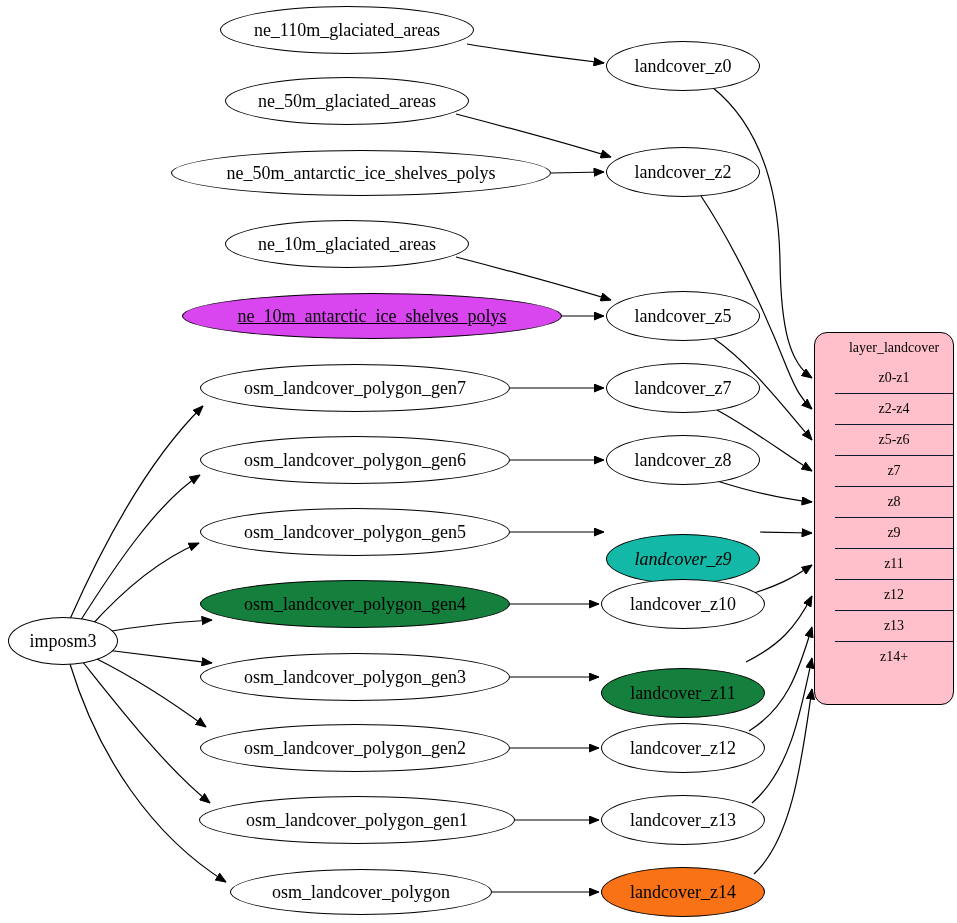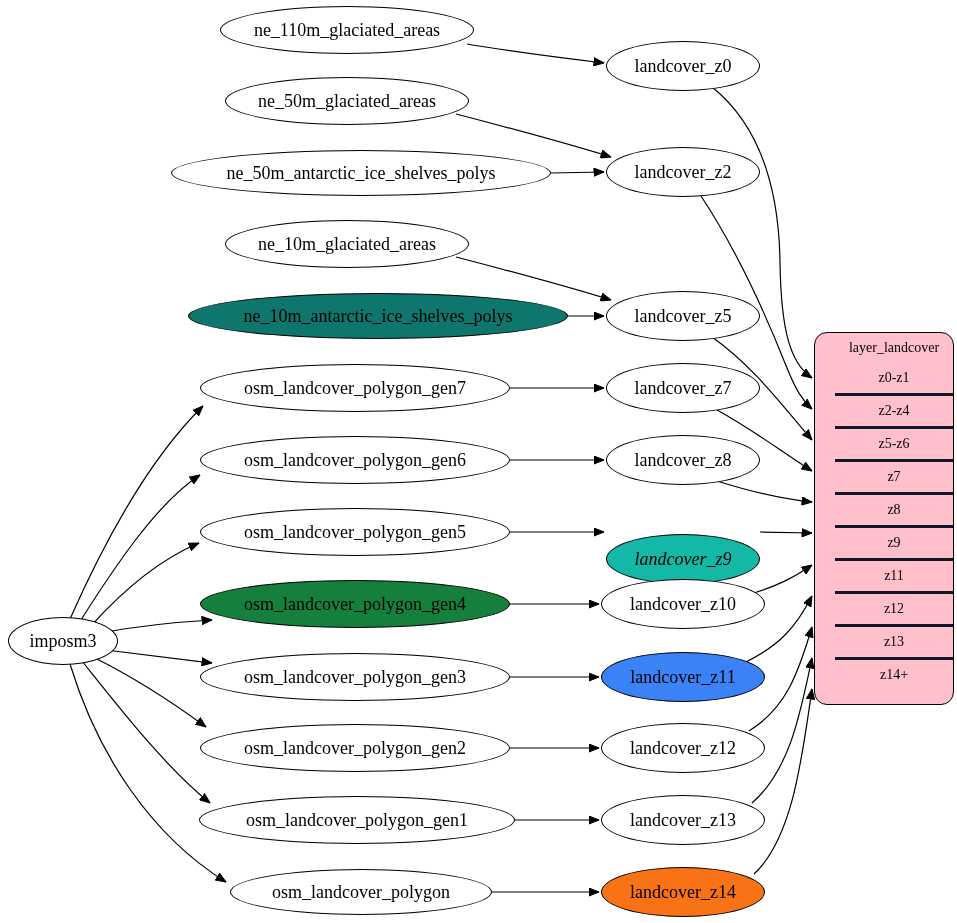--- a/index.html
+++ b/index.html
@@ -6,21 +6,21 @@
   body{font-family:"Liberation Serif","DejaVu Serif",serif;color:#000;}
   .canvas{position:relative;width:957px;height:923px;background:#ffffff;overflow:hidden;}
   .edges{position:absolute;left:0;top:0;width:957px;height:923px;}
   .edge{fill:none;stroke:#000;stroke-width:1.2px;}
   .node{position:absolute;box-sizing:border-box;border:1px solid #000;border-radius:50%;
         background:#fff;display:flex;align-items:center;justify-content:center;
         font-size:18px;white-space:nowrap;z-index:2;}
   .record{position:absolute;left:814px;top:332px;width:140px;height:373px;box-sizing:border-box;
           background:#ffc0cb;border:1px solid #000;border-radius:13px;overflow:hidden;z-index:2;padding-left:20px;}
   .record-cell{height:30px;line-height:30px;text-align:center;font-size:14px;}
-  .record-cell + .record-cell{border-top:3px solid #0f172a;}
+  .record-cell + .record-cell{border-top:1px solid #0f172a;}
 </style>
 </head>
 <body>
 
 <div class="canvas">
   <svg class="edges" id="edges-svg" viewBox="0 0 957 923" xmlns="http://www.w3.org/2000/svg">
     <defs>
       <marker id="arrow" markerUnits="userSpaceOnUse" markerWidth="11" markerHeight="9" viewBox="0 0 11 9" refX="10.5" refY="4.5" orient="auto">
         <path d="M0.5,0.5 L10.5,4.5 L0.5,8.5 z" fill="#000" stroke="#000"></path>
       </marker>
@@ -58,37 +58,37 @@
       <path d="M752,803 C789,771 800,716 812,658" class="edge" stroke="#000000" marker-end="url(#arrow)"></path>
       <path d="M754,874 C793,838 802,757 812,689" class="edge" stroke="#000000" marker-end="url(#arrow)"></path>
     </svg>
 
   <div id="nodes-layer">
       <div class="node" style="left: 8px; top: 617px; width: 110px; height: 48px; background: rgb(255, 255, 255); border-color: rgb(0, 0, 0);">imposm3</div>
       <div class="node" style="left: 220px; top: 6px; width: 254px; height: 48px; background: rgb(255, 255, 255); border-color: rgb(0, 0, 0);">ne_110m_glaciated_areas</div>
       <div class="node" style="left: 225px; top: 77px; width: 244px; height: 48px; background: rgb(255, 255, 255); border-color: rgb(0, 0, 0);">ne_50m_glaciated_areas</div>
       <div class="node" style="left: 171px; top: 150px; width: 380px; height: 46px; background: rgb(255, 255, 255); border-color: rgb(0, 0, 0);">ne_50m_antarctic_ice_shelves_polys</div>
       <div class="node" style="left: 225px; top: 220px; width: 244px; height: 48px; background: rgb(255, 255, 255); border-color: rgb(0, 0, 0);">ne_10m_glaciated_areas</div>
-      <div class="node" style="left: 188px; top: 293px; width: 380px; height: 46px; background: #0f766e; border-color: rgb(0, 0, 0);">ne_10m_antarctic_ice_shelves_polys</div>
+      <div class="node" style="left: 182px; top: 293px; width: 380px; height: 46px; background: #d946ef; border-color: rgb(0, 0, 0); text-decoration: underline;">ne_10m_antarctic_ice_shelves_polys</div>
       <div class="node" style="left: 200px; top: 364px; width: 310px; height: 48px; background: rgb(255, 255, 255); border-color: rgb(0, 0, 0);">osm_landcover_polygon_gen7</div>
       <div class="node" style="left: 200px; top: 436px; width: 310px; height: 48px; background: rgb(255, 255, 255); border-color: rgb(0, 0, 0);">osm_landcover_polygon_gen6</div>
       <div class="node" style="left: 200px; top: 508px; width: 310px; height: 48px; background: rgb(255, 255, 255); border-color: rgb(0, 0, 0);">osm_landcover_polygon_gen5</div>
       <div class="node" style="left: 200px; top: 580px; width: 310px; height: 48px; background: #15803d; border-color: rgb(0, 0, 0);">osm_landcover_polygon_gen4</div>
       <div class="node" style="left: 200px; top: 653px; width: 310px; height: 48px; background: rgb(255, 255, 255); border-color: rgb(0, 0, 0);">osm_landcover_polygon_gen3</div>
       <div class="node" style="left: 200px; top: 724px; width: 310px; height: 48px; background: rgb(255, 255, 255); border-color: rgb(0, 0, 0);">osm_landcover_polygon_gen2</div>
       <div class="node" style="left: 199px; top: 796px; width: 316px; height: 48px; background: rgb(255, 255, 255); border-color: rgb(0, 0, 0);">osm_landcover_polygon_gen1</div>
       <div class="node" style="left: 230px; top: 869px; width: 262px; height: 46px; background: rgb(255, 255, 255); border-color: rgb(0, 0, 0);">osm_landcover_polygon</div>
       <div class="node" style="left: 606px; top: 41px; width: 154px; height: 50px; background: rgb(255, 255, 255); border-color: rgb(0, 0, 0);">landcover_z0</div>
       <div class="node" style="left: 606px; top: 147px; width: 154px; height: 50px; background: rgb(255, 255, 255); border-color: rgb(0, 0, 0);">landcover_z2</div>
       <div class="node" style="left: 606px; top: 291px; width: 154px; height: 50px; background: rgb(255, 255, 255); border-color: rgb(0, 0, 0);">landcover_z5</div>
       <div class="node" style="left: 606px; top: 363px; width: 154px; height: 50px; background: rgb(255, 255, 255); border-color: rgb(0, 0, 0);">landcover_z7</div>
       <div class="node" style="left: 606px; top: 435px; width: 154px; height: 50px; background: rgb(255, 255, 255); border-color: rgb(0, 0, 0);">landcover_z8</div>
       <div class="node" style="left: 606px; top: 534px; width: 154px; height: 50px; background: #14b8a6; border-color: rgb(0, 0, 0); font-style: italic;">landcover_z9</div>
       <div class="node" style="left: 601px; top: 579px; width: 164px; height: 50px; background: rgb(255, 255, 255); border-color: rgb(0, 0, 0);">landcover_z10</div>
-      <div class="node" style="left: 601px; top: 652px; width: 164px; height: 50px; background: #3b82f6; border-color: rgb(0, 0, 0);">landcover_z11</div>
+      <div class="node" style="left: 601px; top: 668px; width: 164px; height: 50px; background: #15803d; border-color: rgb(0, 0, 0);">landcover_z11</div>
       <div class="node" style="left: 601px; top: 723px; width: 164px; height: 50px; background: rgb(255, 255, 255); border-color: rgb(0, 0, 0);">landcover_z12</div>
       <div class="node" style="left: 601px; top: 795px; width: 164px; height: 50px; background: rgb(255, 255, 255); border-color: rgb(0, 0, 0);">landcover_z13</div>
       <div class="node" style="left: 601px; top: 867px; width: 164px; height: 50px; background: #f97316; border-color: rgb(0, 0, 0);">landcover_z14</div>
     </div>
 
   <div class="record" id="record-node" style="background: rgb(255, 192, 203); border-color: rgb(0, 0, 0);">
     <div class="record-cell">layer_landcover</div>
     <div id="record-rows">
         <div class="record-cell">z0-z1</div>
         <div class="record-cell">z2-z4</div>

